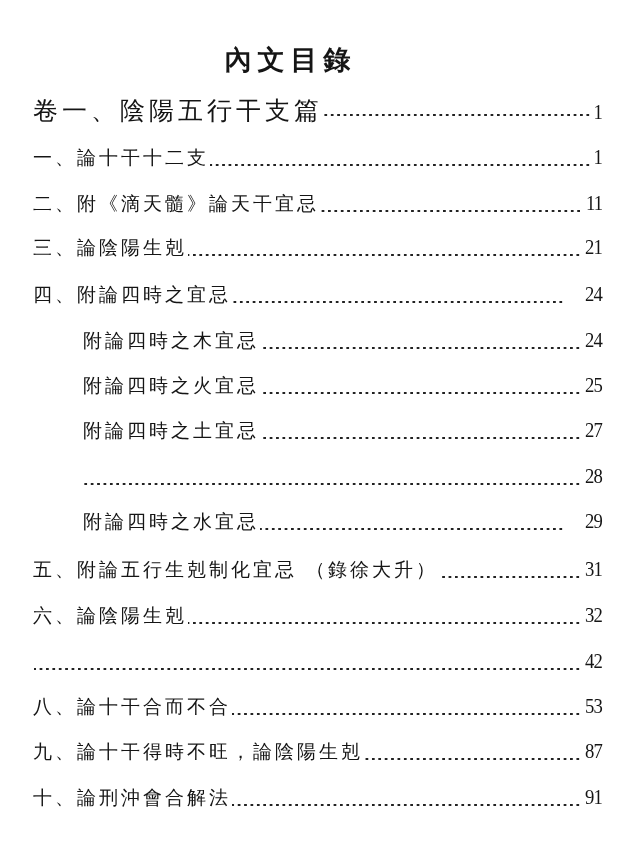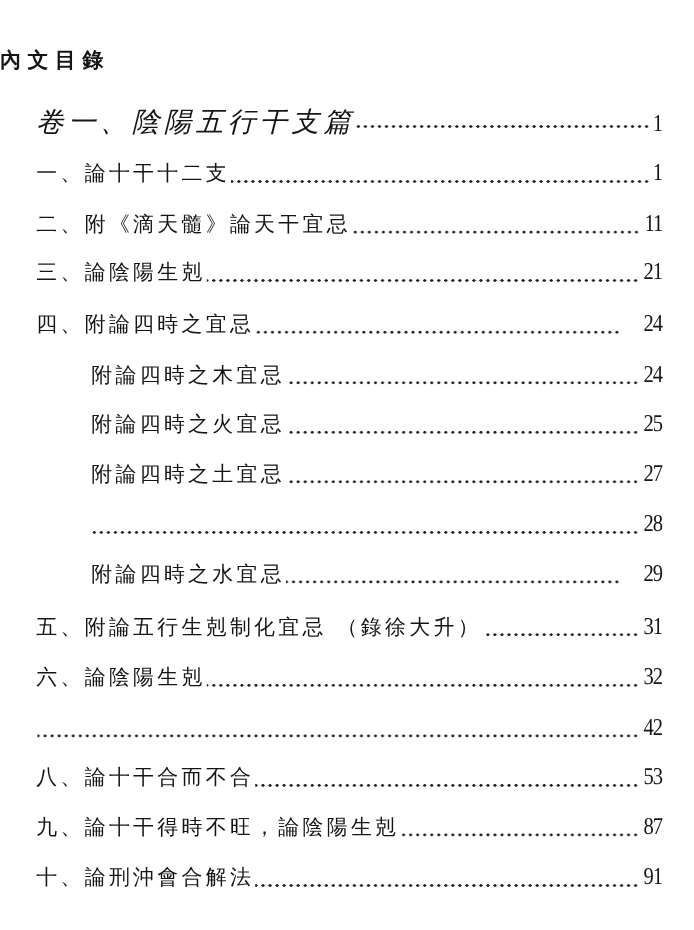--- a/index.html
+++ b/index.html
@@ -3,21 +3,21 @@
 <meta charset="utf-8">
 <style>
   html, body { margin: 0; padding: 0; background: #ffffff; }
   body {
     width: 631px; height: 845px; position: relative; overflow: hidden;
     font-family: "DejaVu Serif", "Liberation Serif", serif;
     color: #151515;
   }
   .title {
     position: absolute; left: 0; top: 42px; width: 581px;
-    font-size: 19px; font-weight: bold; letter-spacing: 6px;
+    text-align: center; font-size: 27px; font-weight: bold; letter-spacing: 6px;
   }
   .row {
     position: absolute; display: flex; align-items: baseline;
     right: 29px; height: 30px; white-space: nowrap;
   }
   .row .label { letter-spacing: 3px; flex: 0 0 auto; }
   .row .leader {
     flex: 1 1 auto; overflow: hidden; position: relative; height: 4px;
     margin: 0 1px;
     background-image: radial-gradient(circle, #222 1.2px, transparent 1.5px);
@@ -27,21 +27,21 @@
   }
   .row .leader.short { margin-right: 18px; }
   .row .page {
     flex: 0 0 auto; font-family: "Liberation Serif", "DejaVu Serif", serif;
     font-size: 22px; letter-spacing: -1px;
     transform: scaleX(0.85); transform-origin: right;
   }
   .main { left: 33px; font-size: 19px; }
   .sub  { left: 83px; font-size: 19px; }
   .vol  { left: 33px; font-size: 25px; }
-  .vol .label { letter-spacing: 4px; font-style: italic; }
+  .vol .label { letter-spacing: 4px; }
 </style>
 </head>
 <body>
 
 <div class="title">內文目錄</div>
 
 <div>
   <div class="row vol" style="top:94px">
     <span class="label">卷一、陰陽五行干支篇</span>
     <span class="leader"></span>

